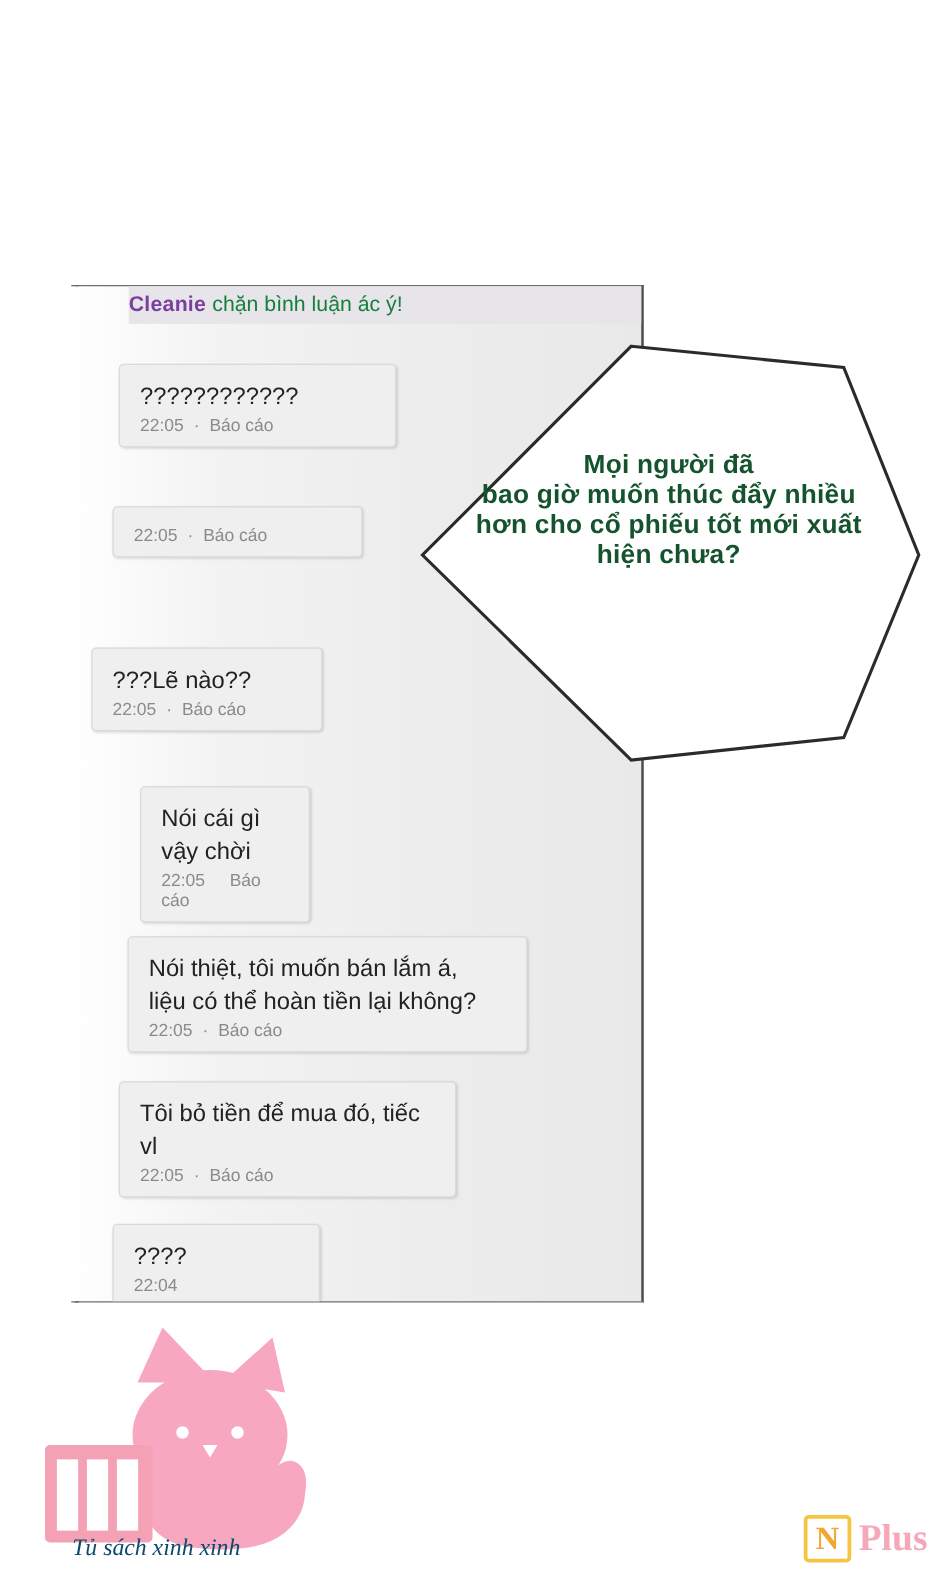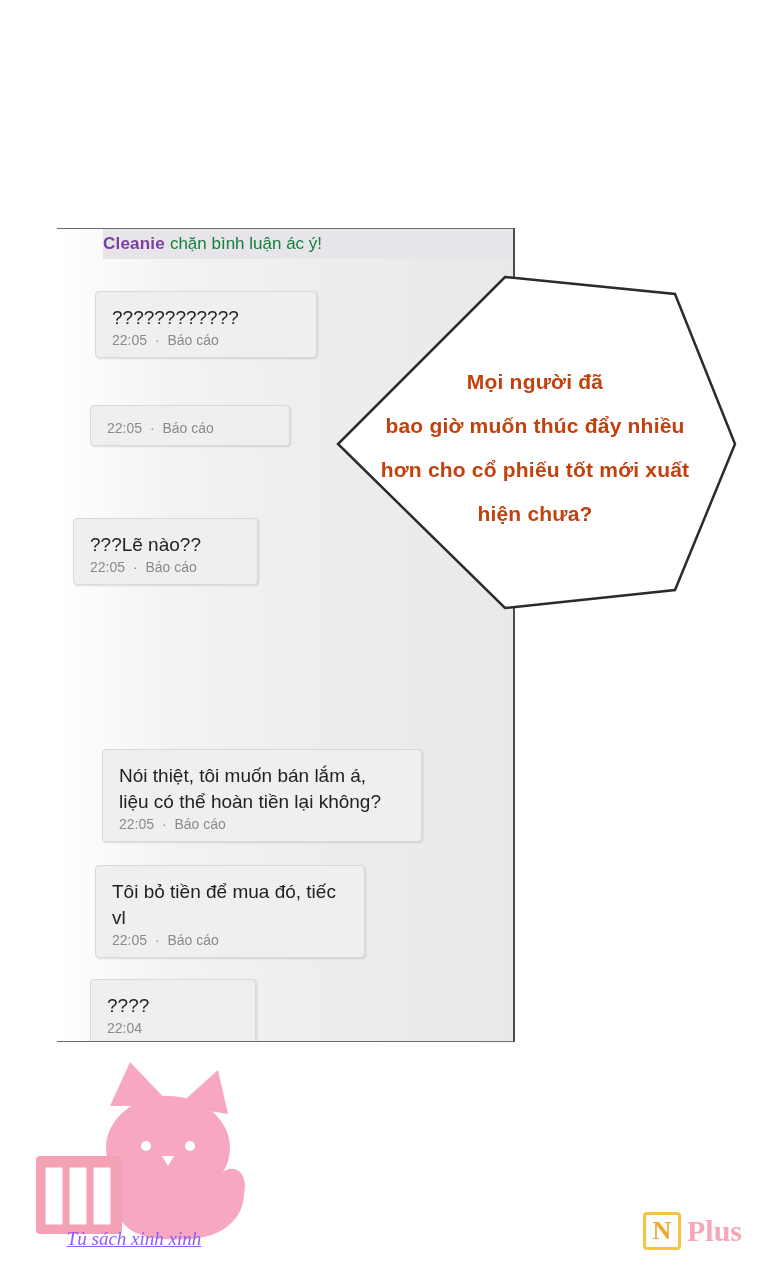--- a/index.html
+++ b/index.html
@@ -99,46 +99,45 @@
     width: 410px;
     height: 345px;
   }
   #hex-wrap svg { display: block; }
   #hex-text {
     position: absolute;
     left: 0;
     top: 88px;
     width: 410px;
     text-align: center;
-    color: #c2410c;
+    color: #14532d;
     font-size: 21px;
     font-weight: bold;
-    line-height: 44px;
+    line-height: 24px;
     letter-spacing: .2px;
   }
 
   
   #mascot {
     position: absolute;
     left: 22px;
     top: 1040px;
     width: 240px;
     height: 215px;
   }
   #mascot-caption {
     position: absolute;
-    left: 39px;
+    left: 30px;
     top: 1228px;
     width: 190px;
     text-align: center;
-    color: #8b5cf6;
+    color: #0c4a6e;
     font-style: italic;
     font-size: 19px;
     font-family: "Liberation Serif", serif;
-    text-decoration: underline;
   }
 
   #nplus {
     position: absolute;
     right: 18px;
     top: 1212px;
     display: flex;
     align-items: center;
   }
   #nplus .nbox {
@@ -195,20 +194,29 @@
 
   <div class="bubble" id="b3">
     <div class="msg">???Lẽ nào??</div>
     <div class="meta">
       <span>22:05</span>
       <span class="sep">·</span>
       <span>Báo cáo</span>
     </div>
   </div>
 
+  <div class="bubble" id="b4">
+    <div class="msg">Nói cái gì
+vậy chời</div>
+    <div class="meta">
+      <span>22:05</span>
+      <span class="sep">&nbsp;</span>
+      <span>Báo cáo</span>
+    </div>
+  </div>
 
   <div class="bubble" id="b5">
     <div class="msg">Nói thiệt, tôi muốn bán lắm á,
 liệu có thể hoàn tiền lại không?</div>
     <div class="meta">
       <span>22:05</span>
       <span class="sep">·</span>
       <span>Báo cáo</span>
     </div>
   </div>

